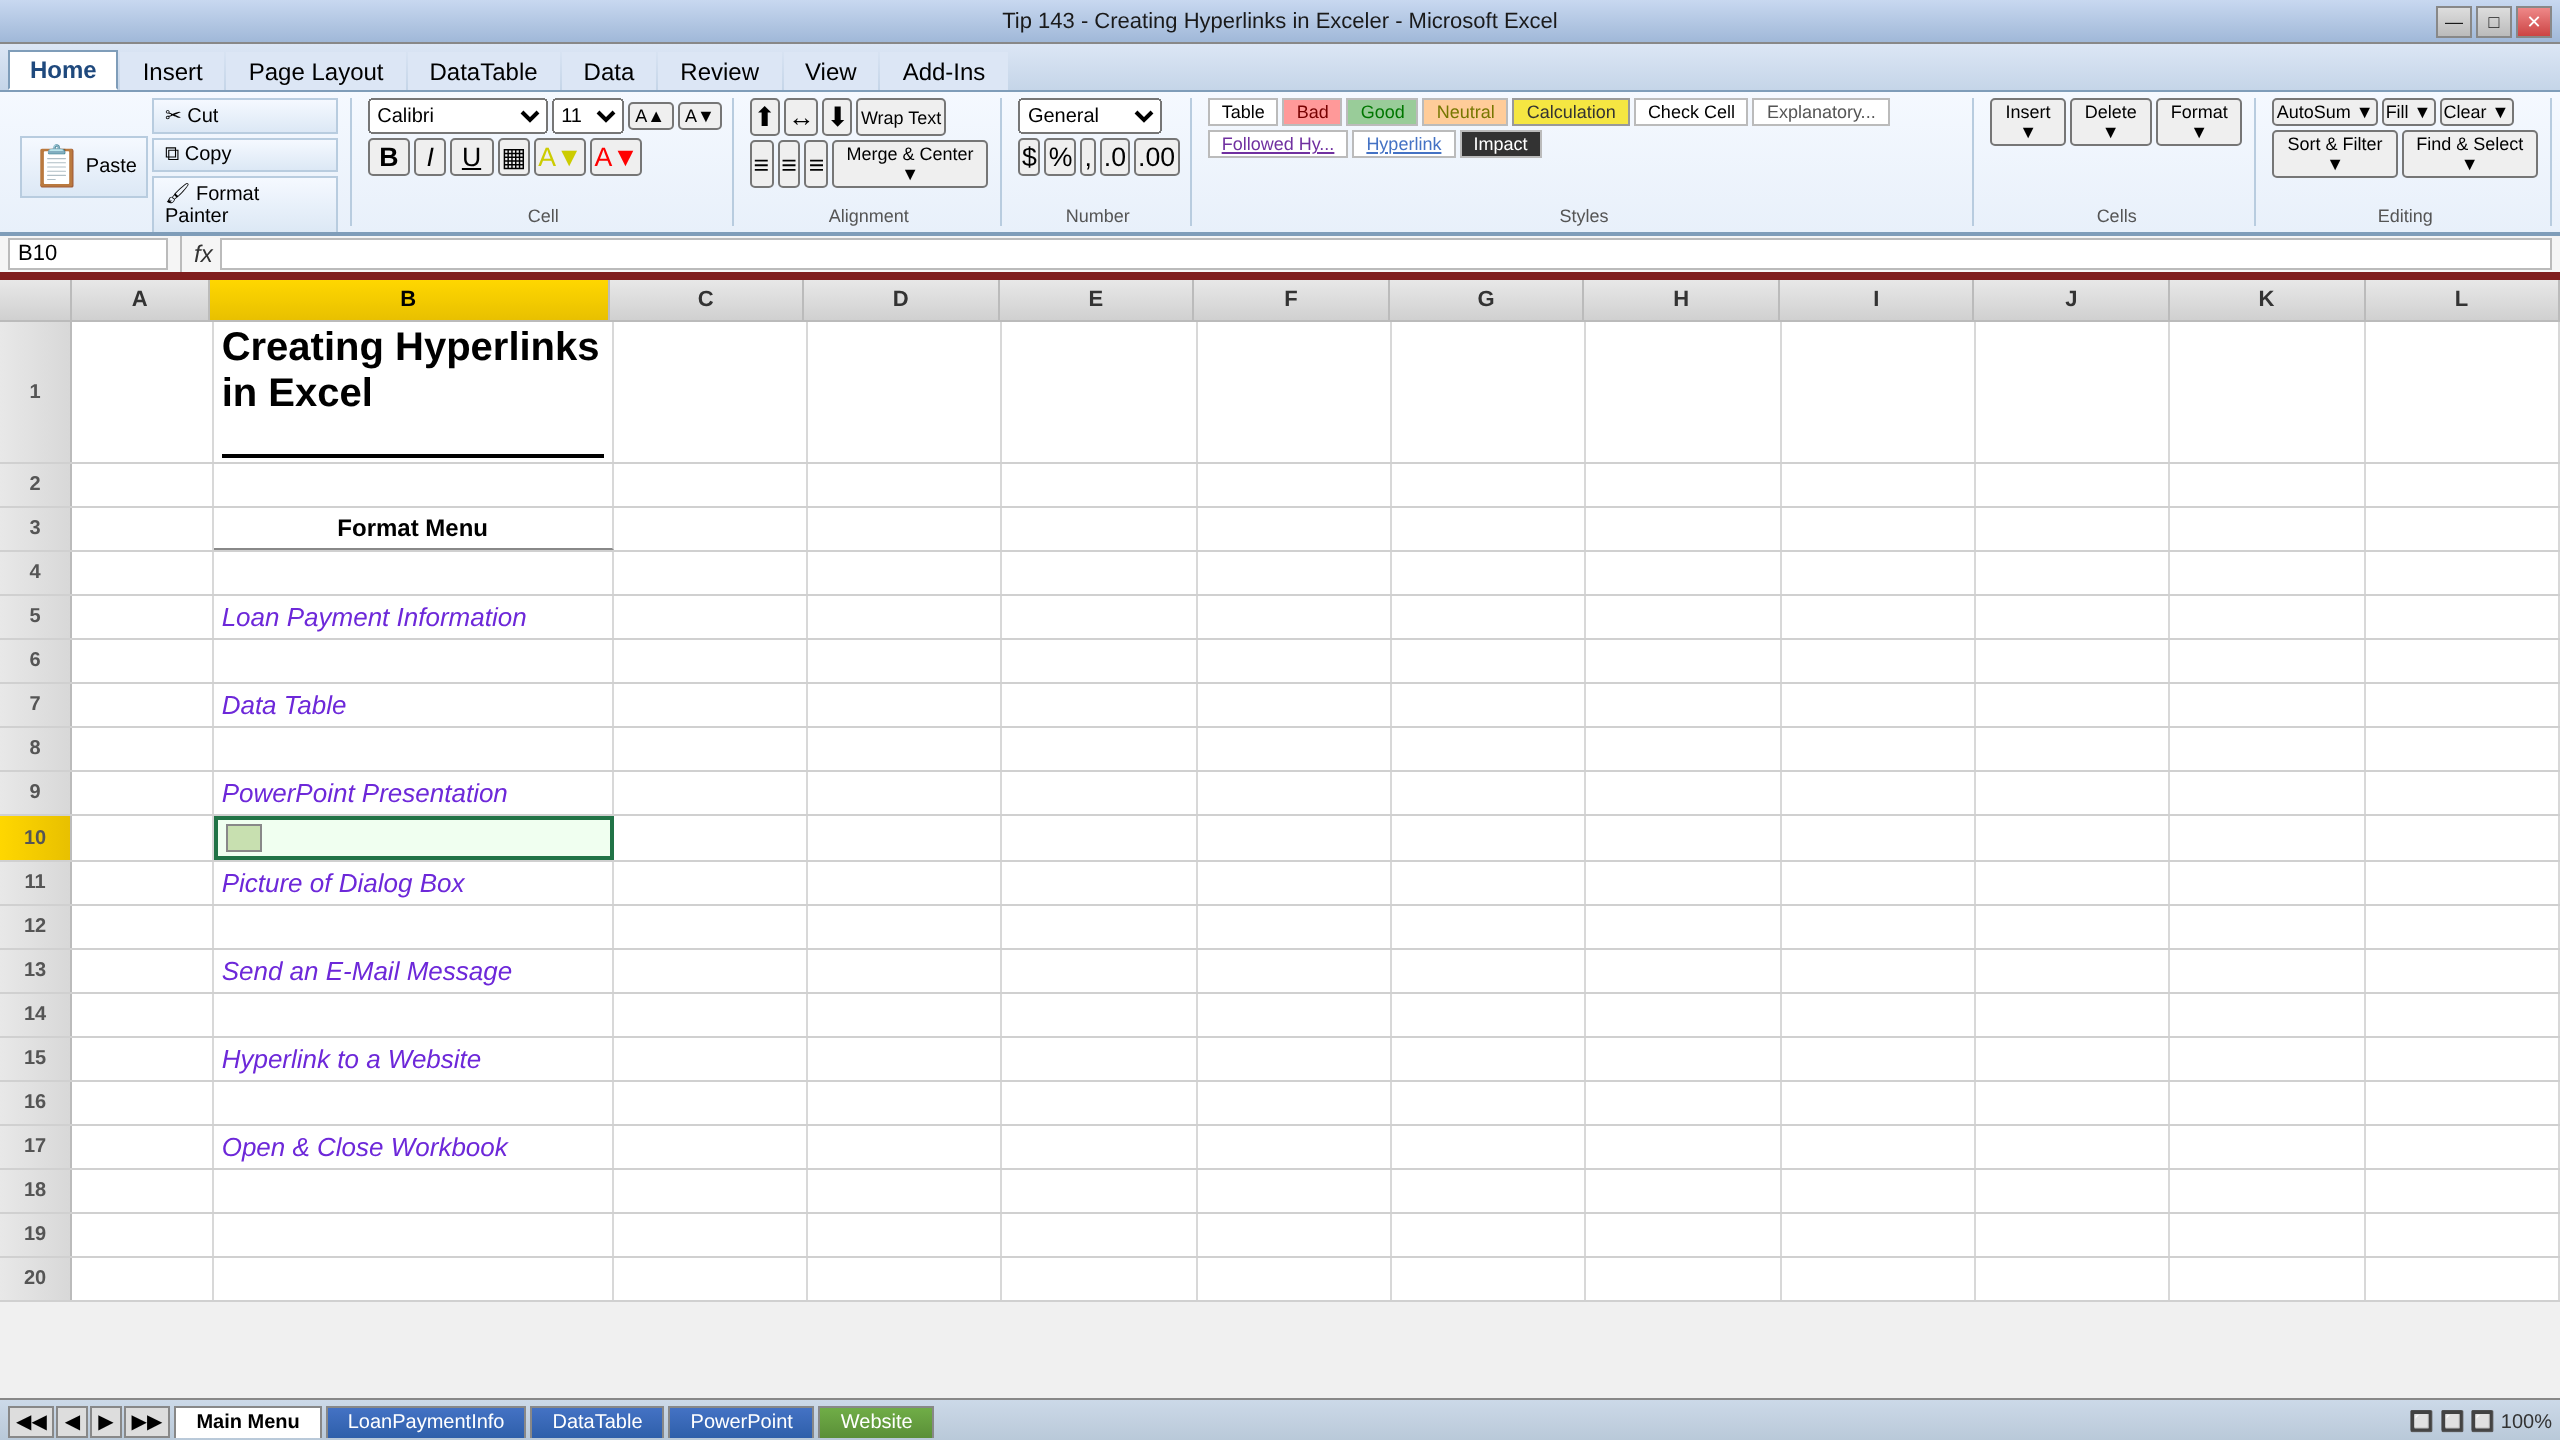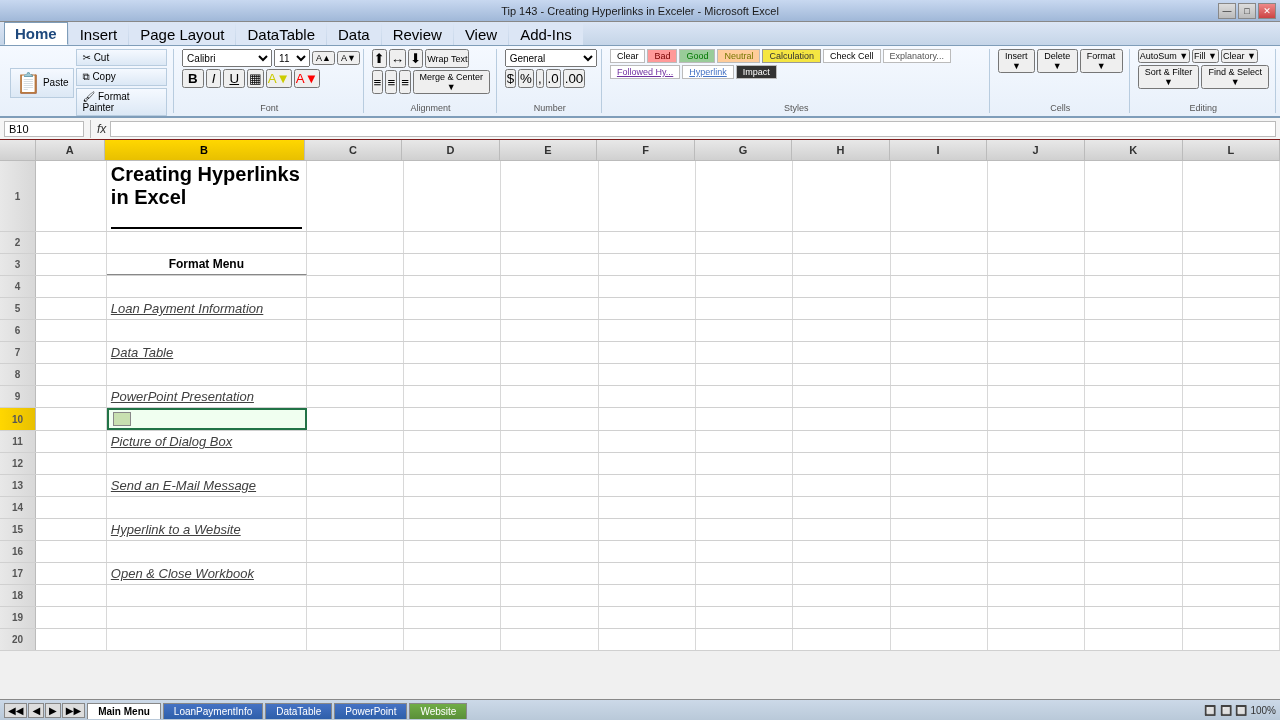--- a/index.html
+++ b/index.html
@@ -36,21 +36,21 @@
     #ribbon-tabs {
       background: linear-gradient(to bottom, #dce6f5, #c5d5e8);
       display: flex;
       align-items: flex-end;
       padding: 2px 4px 0;
       border-bottom: 1px solid #7f9db9;
       height: 24px;
     }
     .ribbon-tab {
       padding: 2px 10px;
-      font-size: 15px;
+      font-size: 12px;
       cursor: pointer;
       background: #dce6f5;
       border: 1px solid transparent;
       border-bottom: none;
       margin-right: 1px;
     }
     .ribbon-tab.active {
       background: #fff;
       border: 1px solid #7f9db9;
       border-bottom: 1px solid #fff;
@@ -97,21 +97,21 @@
       font-size: 10px;
       cursor: pointer;
       display: flex;
       align-items: center;
       gap: 2px;
     }
 
     
     #formula-bar {
       background: #f5f5f5;
-      border-bottom: 1px solid #7f1d1d;
+      border-bottom: 4px solid #7f1d1d;
       display: flex;
       align-items: center;
       padding: 2px 4px;
       height: 22px;
       gap: 4px;
     }
     #name-box {
       width: 80px;
       border: 1px solid #bbb;
       padding: 1px 4px;
@@ -218,22 +218,21 @@
       color: #000;
       border-bottom: 2px solid #000;
       padding-bottom: 18px;
     }
     .cell-center-bold {
       font-weight: bold;
       justify-content: center;
       border-bottom: 1px solid #888;
     }
     .hyperlink {
-      color: #404040;
-      text-decoration: underline;
+      color: #6d28d9;
       cursor: pointer;
       font-style: italic;
       font-size: 13px;
     }
     .selected-cell {
       border: 2px solid #217346 !important;
       background: #f0fff0 !important;
     }
 
     
@@ -343,56 +342,56 @@
       <button style="font-size:9px;padding:0 2px;">A▼</button>
     </div>
     <div style="display:flex;gap:2px;margin-top:2px;align-items:center;">
       <button style="font-weight:bold;padding:0 4px;">B</button>
       <button style="font-style:italic;padding:0 4px;">I</button>
       <button style="text-decoration:underline;padding:0 4px;">U</button>
       <button>▦</button>
       <button style="color:#cc0;">A▼</button>
       <button style="color:#f00;">A▼</button>
     </div>
-    <div class="ribbon-section-label">Font</div>
+    <div class="ribbon-section-label">Cell</div>
   </div>
 
   <div class="ribbon-section" style="min-width:120px;">
     <div style="display:flex;gap:2px;">
       <button>⬆</button>
       <button>↔</button>
       <button>⬇</button>
       <button style="font-size:9px;">Wrap Text</button>
     </div>
     <div style="display:flex;gap:2px;margin-top:2px;">
       <button>≡</button>
       <button>≡</button>
       <button>≡</button>
       <button style="font-size:9px;">Merge &amp; Center ▼</button>
     </div>
     <div class="ribbon-section-label">Alignment</div>
   </div>
 
   <div class="ribbon-section" style="min-width:80px;">
-    <select style="font-size:10px;width:92px;height:18px;">
+    <select style="font-size:10px;width:72px;height:18px;">
       <option>General</option>
     </select>
     <div style="display:flex;gap:2px;margin-top:2px;">
       <button>$</button>
       <button>%</button>
       <button>,</button>
       <button>.0</button>
       <button>.00</button>
     </div>
     <div class="ribbon-section-label">Number</div>
   </div>
 
   <div class="ribbon-section" style="min-width:380px;">
     <div style="display:flex;gap:2px;flex-wrap:wrap;max-width:380px;">
-      <div class="style-chip style-normal">Clear</div>
+      <div class="style-chip style-normal">Table</div>
       <div class="style-chip style-bad">Bad</div>
       <div class="style-chip style-good">Good</div>
       <div class="style-chip style-neutral">Neutral</div>
       <div class="style-chip style-calc">Calculation</div>
       <div class="style-chip style-normal" style="font-size:9px;">Check Cell</div>
       <div class="style-chip style-explan" style="font-size:9px;">Explanatory...</div>
       <div class="style-chip style-followed" style="font-size:9px;text-decoration:underline;">Followed Hy...</div>
       <div class="style-chip style-hyperlink">Hyperlink</div>
       <div class="style-chip style-impact">Impact</div>
     </div>

